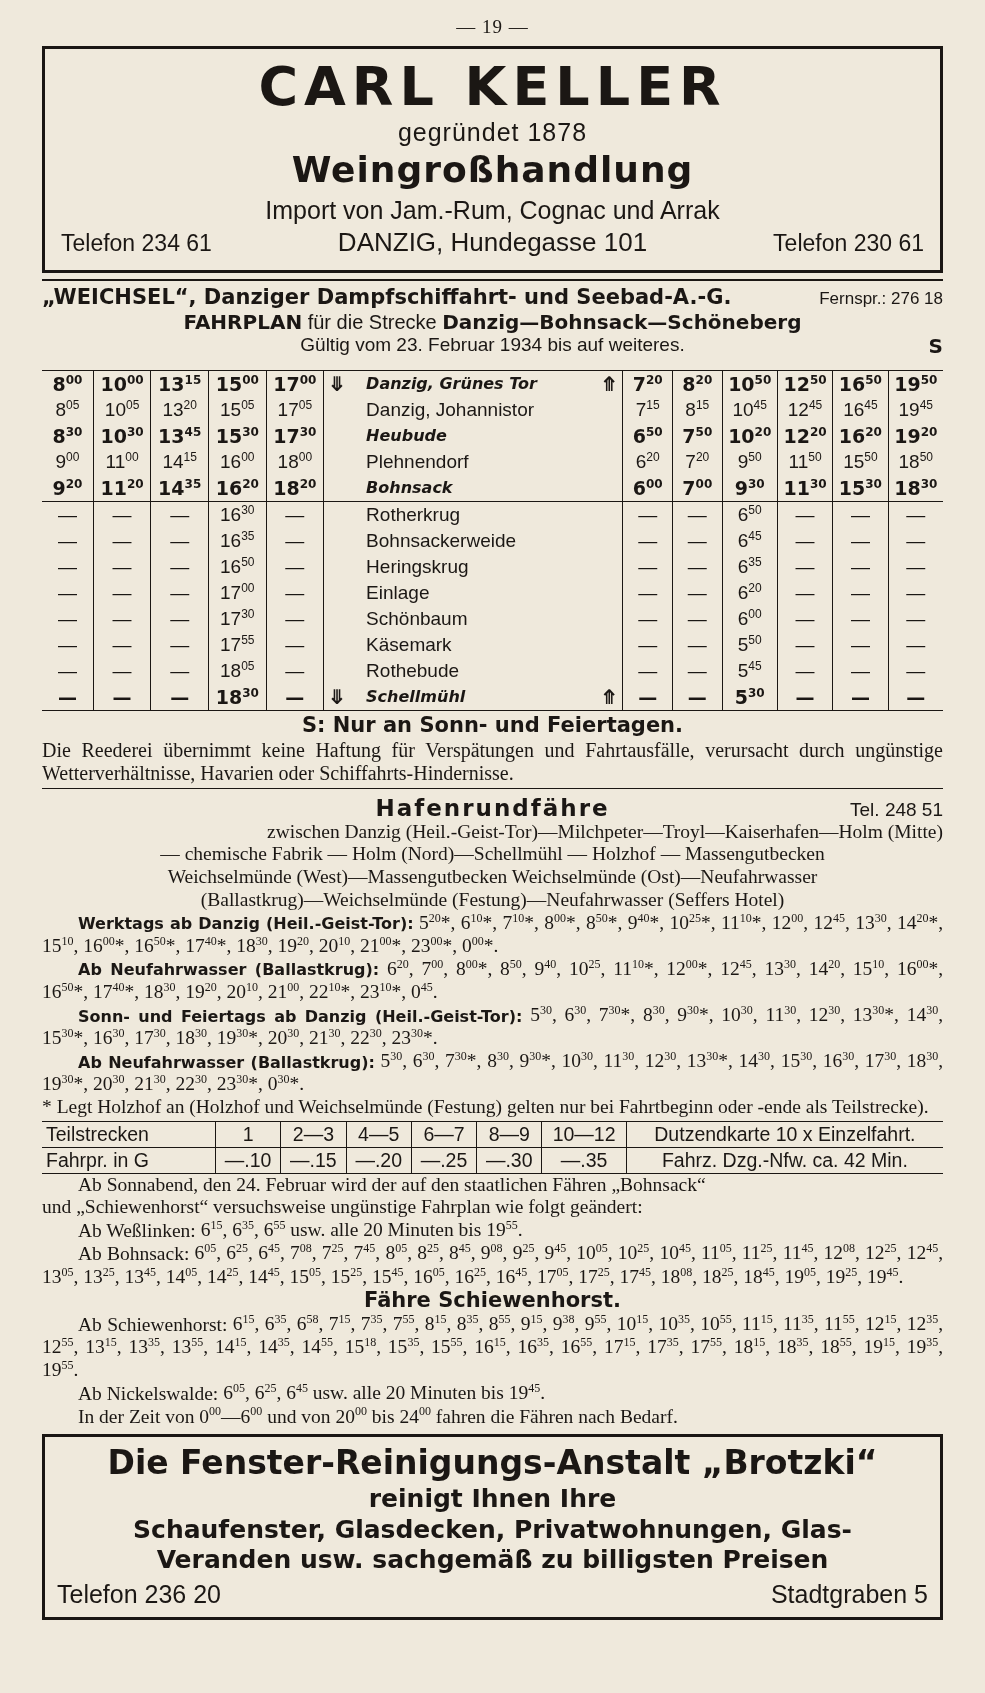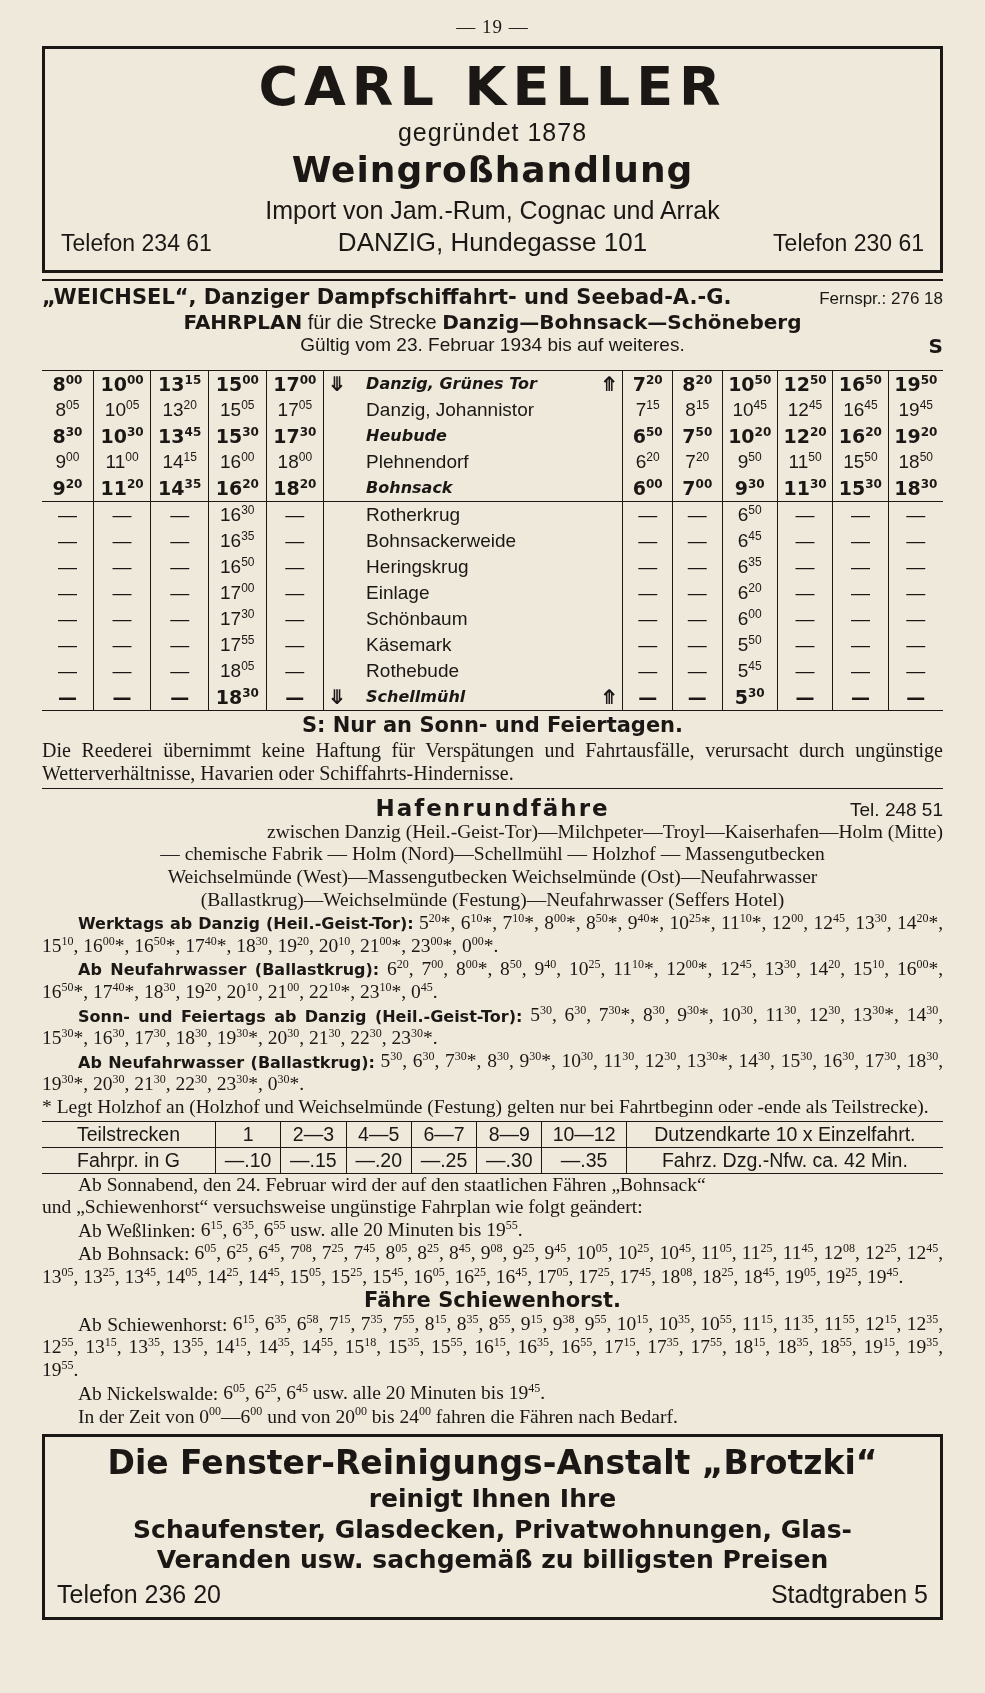--- a/index.html
+++ b/index.html
@@ -192,21 +192,21 @@
   table.fare{
     width:100%;border-collapse:collapse;margin-top:2px;
     font-family:"Liberation Sans",sans-serif;
   }
   table.fare td{
     font-size:19.5px;
     padding:1px 4px;
     text-align:center;
     border-left:1px solid #1b1714;
   }
-  table.fare td:first-child{border-left:none;text-align:center;}
+  table.fare td:first-child{border-left:none;text-align:left;}
   table.fare tr{border-top:1.5px solid #1b1714;}
   table.fare tr:last-child{border-bottom:1.5px solid #1b1714;}
   td.wide{text-align:left;padding-left:8px;}
 
   .ctr-bold{
     text-align:center;
     font-family:"DejaVu Sans",sans-serif;
     font-weight:bold;font-size:21px;
     margin-top:1px;
   }

